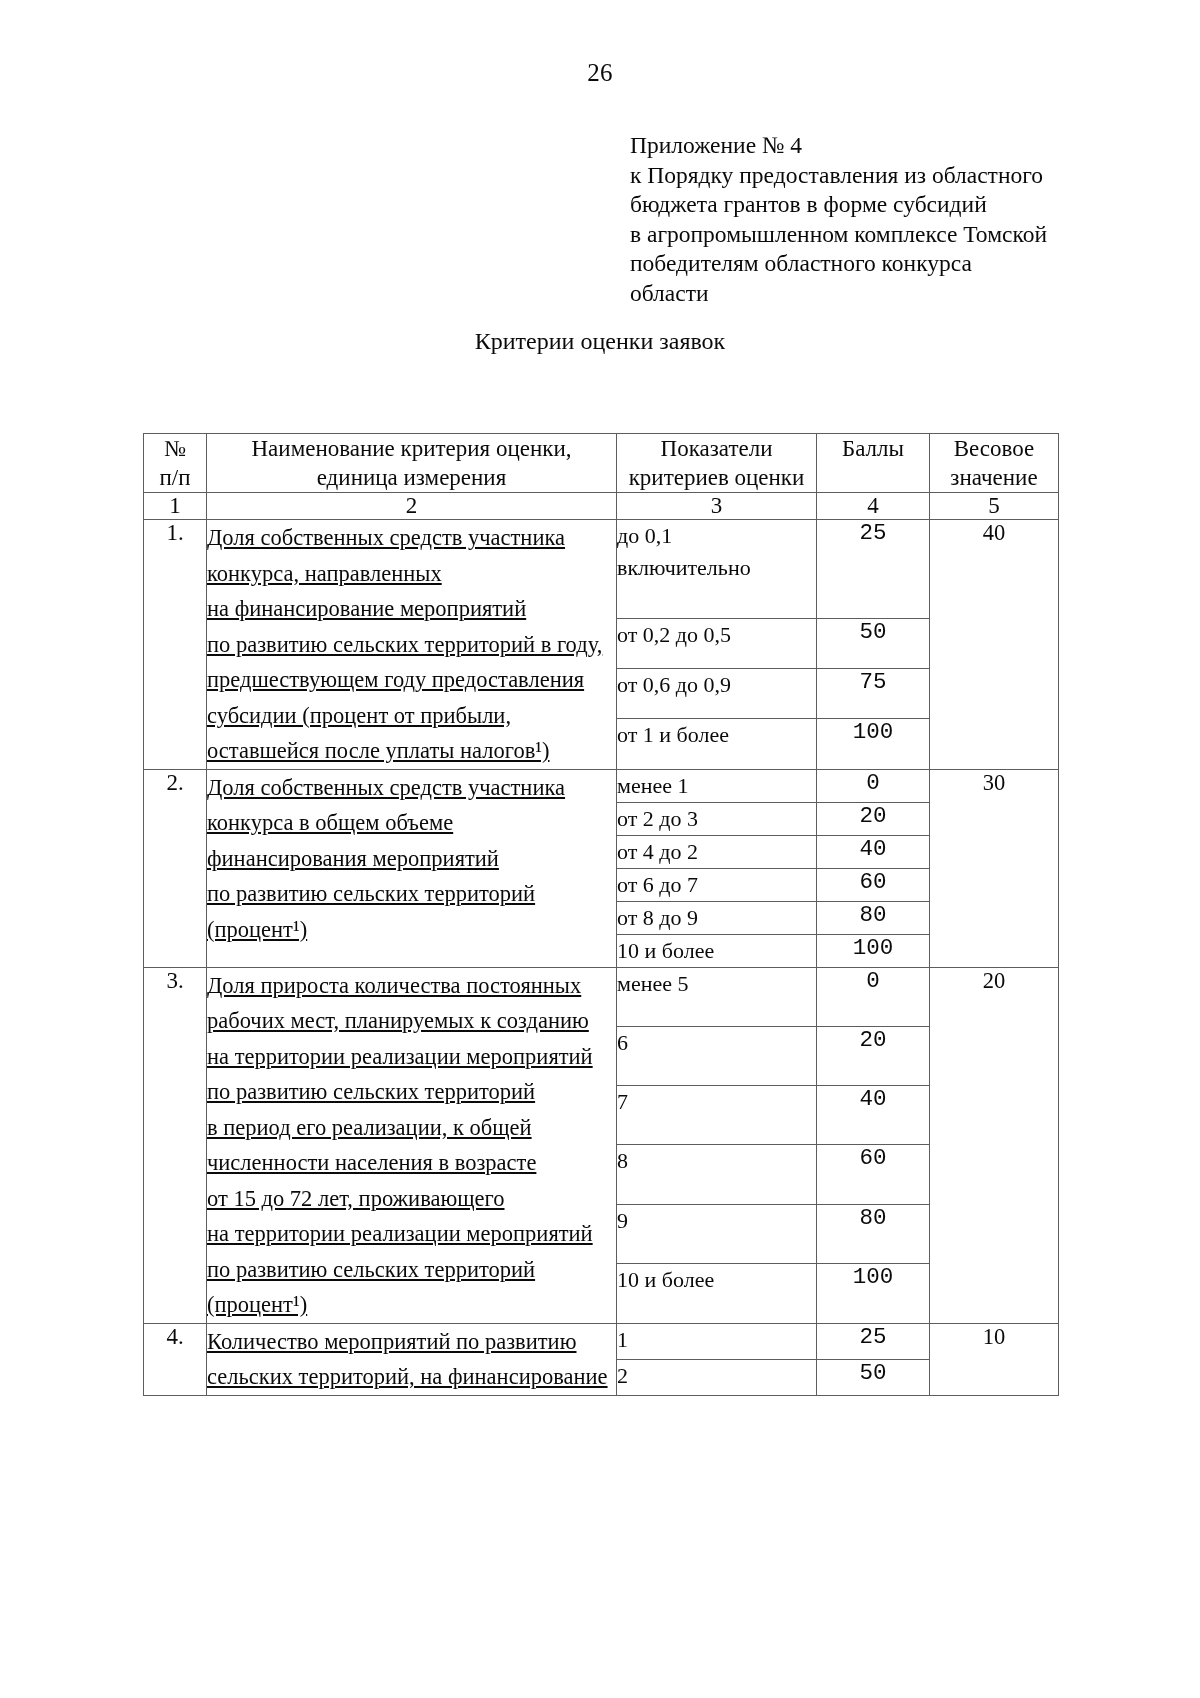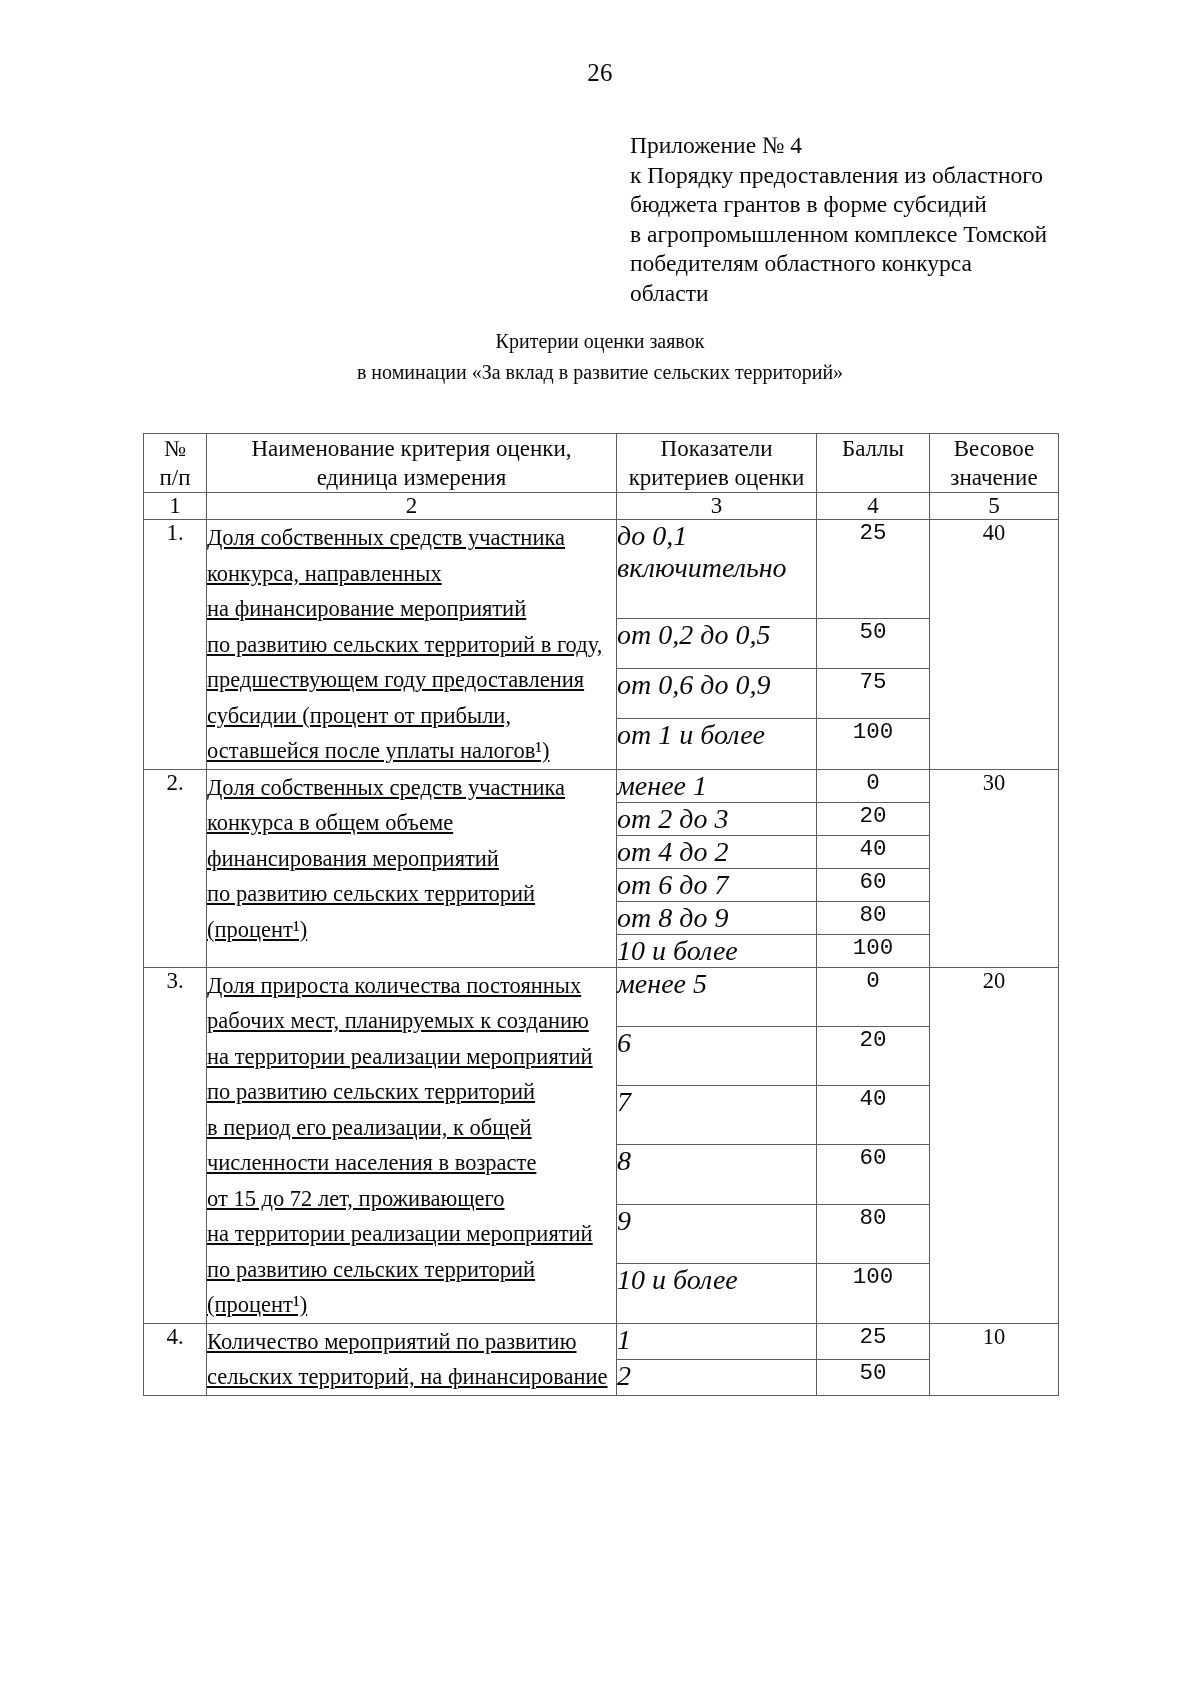--- a/index.html
+++ b/index.html
@@ -57,21 +57,21 @@
     text-align: left;
   }
 
   
   .doc-heading {
     position: absolute;
     top: 326px;
     left: 60px;
     width: 1080px;
     text-align: center;
-    font-size: 20px;
+    font-size: 24px;
     line-height: 30.5px;
   }
   .doc-heading div { white-space: nowrap; }
 
   
   .crit-table {
     position: absolute;
     top: 433px;
     left: 143px;
     width: 915px;
@@ -117,23 +117,22 @@
   .idx-cell {
     text-align: center;
     vertical-align: middle;
     font-size: 23px;
     padding: 6px 2px;
   }
 
   .ind-cell {
     padding: 10px 6px 10px 12px;
     line-height: 32px;
-    font-size: 28px;
-    vertical-align: middle;
-    font-style: italic;
+    font-size: 22px;
+    vertical-align: middle;
   }
   .ind-cell .tline { display: block; }
 
   .score-cell {
     text-align: center;
     vertical-align: middle;
     font-size: 22.5px;
     padding: 6px 4px;
     font-family: Liberation Mono, monospace;
   }
@@ -157,21 +156,20 @@
         <div>к Порядку предоставления из областного</div>
         <div>бюджета грантов в форме субсидий</div>
         <div>в агропромышленном комплексе Томской</div>
         <div>победителям областного конкурса</div>
         <div class="lastline">области</div>
       </div>
   </div>
 
   <div class="doc-heading">
       <div>Критерии оценки заявок</div>
-      <div>в номинации «За вклад в развитие сельских территорий»</div>
     </div>
 
   <table class="crit-table">
     <colgroup>
       <col class="col-num">
       <col class="col-name">
       <col class="col-ind">
       <col class="col-score">
       <col class="col-weight">
     </colgroup>

